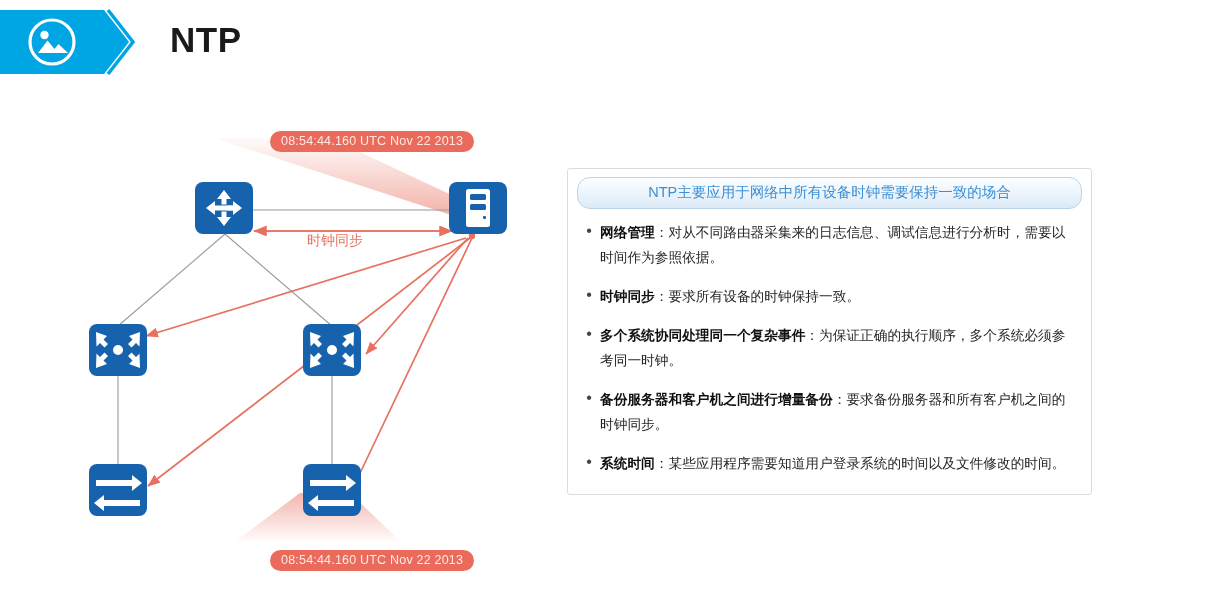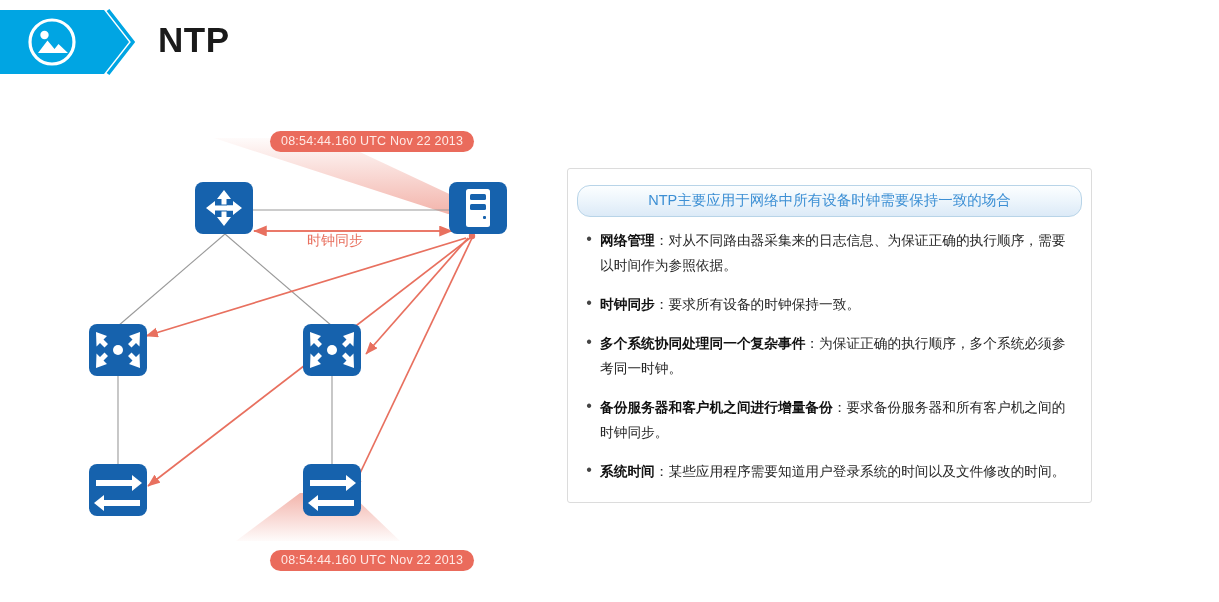--- a/index.html
+++ b/index.html
@@ -11,21 +11,21 @@
     position:relative;
   }
 
   
   #header{position:absolute;left:0;top:8px;height:68px;width:100%;}
   .hdr-badge{
     position:absolute;left:0;top:0;width:135px;height:68px;
   }
   .hdr-badge svg{display:block;}
   .hdr-title{
-    position:absolute;left:158px;top:12px;
+    position:absolute;left:170px;top:12px;
     font-size:35px;font-weight:bold;color:#1a1a1a;
     letter-spacing:0.5px;
     font-family:"Liberation Sans","DejaVu Sans",sans-serif;
   }
 
   
   #diagram{position:absolute;left:0;top:86px;width:560px;height:500px;}
   #diagram svg{display:block;}
 
   .ts-label{
@@ -63,21 +63,20 @@
   #panel-title-wrap{padding:8px 9px 7px 9px;}
   #panel-title{
     border:1px solid #b8d4e8;
     border-radius:13px;
     background:linear-gradient(to bottom,#fcfeff 0%,#eef6fc 45%,#dceaf7 100%);
     color:#3c8fd4;
     font-size:14.5px;
     text-align:center;
     padding:5px 6px 6px 6px;
     font-family:"Liberation Sans","DejaVu Sans",sans-serif;
-    margin-top:8px;
   }
   #panel-body{padding:4px 14px 16px 10px;}
   .bullet-row{
     display:flex;
     align-items:flex-start;
     margin:0 0 14px 0;
   }
   .bullet-row:last-child{margin-bottom:2px;}
   .bullet-dot{
     color:#444;
@@ -224,21 +223,21 @@
 <div class="sync-label">时钟同步</div>
 
 <div id="panel">
   <div id="panel-title-wrap">
     <div id="panel-title">NTP主要应用于网络中所有设备时钟需要保持一致的场合</div>
   </div>
   <div id="panel-body">
 
     <div class="bullet-row">
       <span class="bullet-dot">•</span>
-      <span class="bullet-text"><b>网络管理</b><span>：</span><span>对从不同路由器采集来的日志信息、为保证正确的执行顺序，需要以时间作为参照依据。</span></span>
+      <span class="bullet-text"><b>网络管理</b><span>：</span><span>对从不同路由器采集来的日志信息、调试信息进行分析时，需要以时间作为参照依据。</span></span>
     </div>
 
     <div class="bullet-row">
       <span class="bullet-dot">•</span>
       <span class="bullet-text"><b>时钟同步</b><span>：</span><span>要求所有设备的时钟保持一致。</span></span>
     </div>
 
     <div class="bullet-row">
       <span class="bullet-dot">•</span>
       <span class="bullet-text"><b>多个系统协同处理同一个复杂事件</b><span>：</span><span>为保证正确的执行顺序，多个系统必须参考同一时钟。</span></span>

